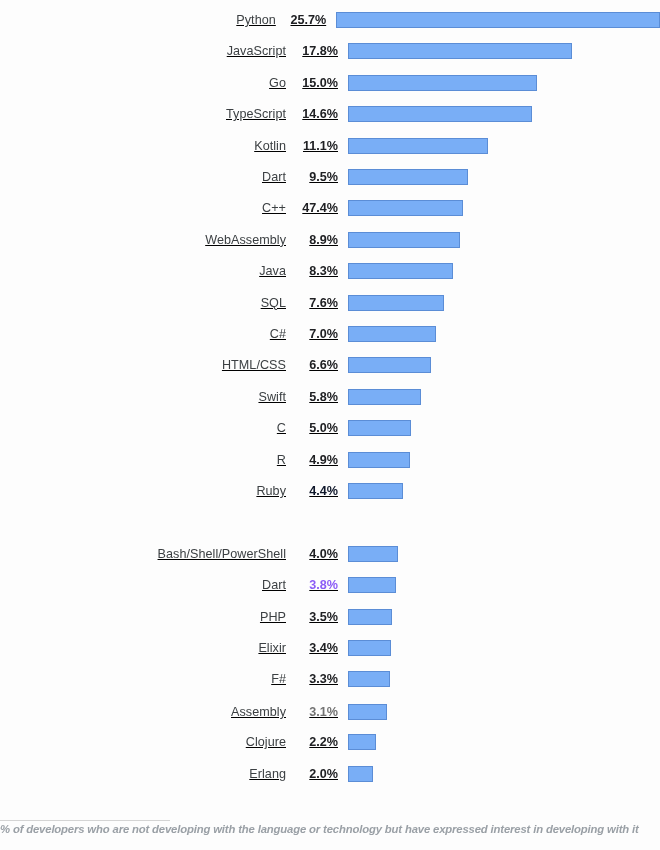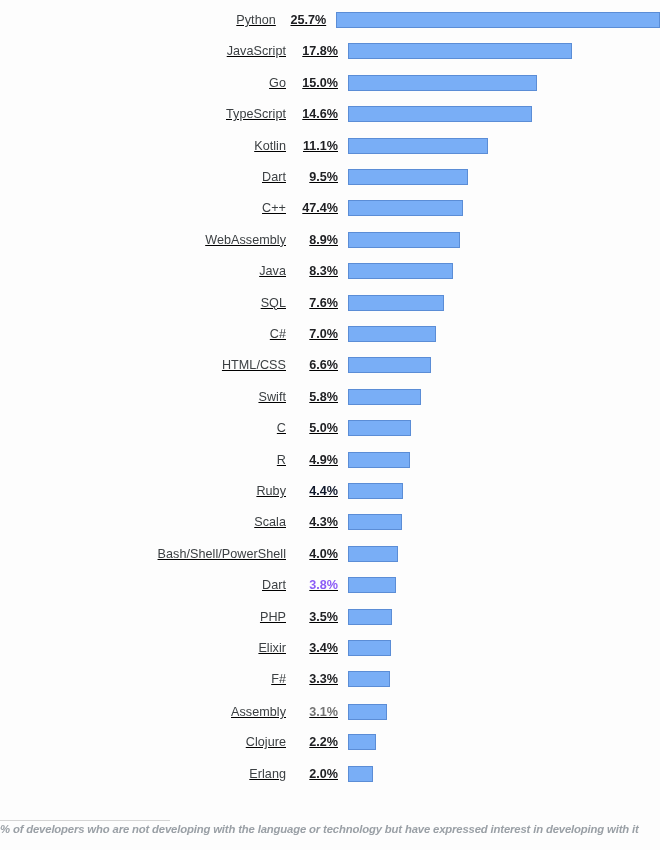--- a/index.html
+++ b/index.html
@@ -218,27 +218,20 @@
           <div class="bar" title="R 4.9%" style="width: 61.74px; background: rgb(121, 174, 246); border-color: rgb(91, 141, 214);"></div>
         </div>
       </div>
       <div class="bar-row" style="top: 479px;">
         <div class="cat-label" style="color: rgb(60, 64, 67);">Ruby</div>
         <div class="val-label" style="color: #0f172a;">4.4%</div>
         <div class="bar-wrap">
           <div class="bar" title="Ruby 4.4%" style="width: 55.44px; background: rgb(121, 174, 246); border-color: rgb(91, 141, 214);"></div>
         </div>
       </div>
-      <div class="bar-row" style="top: 510.4px;">
-        <div class="cat-label" style="color: rgb(60, 64, 67);">Scala</div>
-        <div class="val-label" style="color: rgb(32, 33, 36);">4.3%</div>
-        <div class="bar-wrap">
-          <div class="bar" title="Scala 4.3%" style="width: 54.18px; background: rgb(121, 174, 246); border-color: rgb(91, 141, 214);"></div>
-        </div>
-      </div>
       <div class="bar-row" style="top: 541.8px;">
         <div class="cat-label" style="color: rgb(60, 64, 67);">Bash/Shell/PowerShell</div>
         <div class="val-label" style="color: rgb(32, 33, 36);">4.0%</div>
         <div class="bar-wrap">
           <div class="bar" title="Bash/Shell/PowerShell 4.0%" style="width: 50.4px; background: rgb(121, 174, 246); border-color: rgb(91, 141, 214);"></div>
         </div>
       </div>
       <div class="bar-row" style="top: 573.2px;">
         <div class="cat-label" style="color: rgb(60, 64, 67);">Dart</div>
         <div class="val-label" style="color: #8b5cf6; margin-top: 7px;">3.8%</div>

